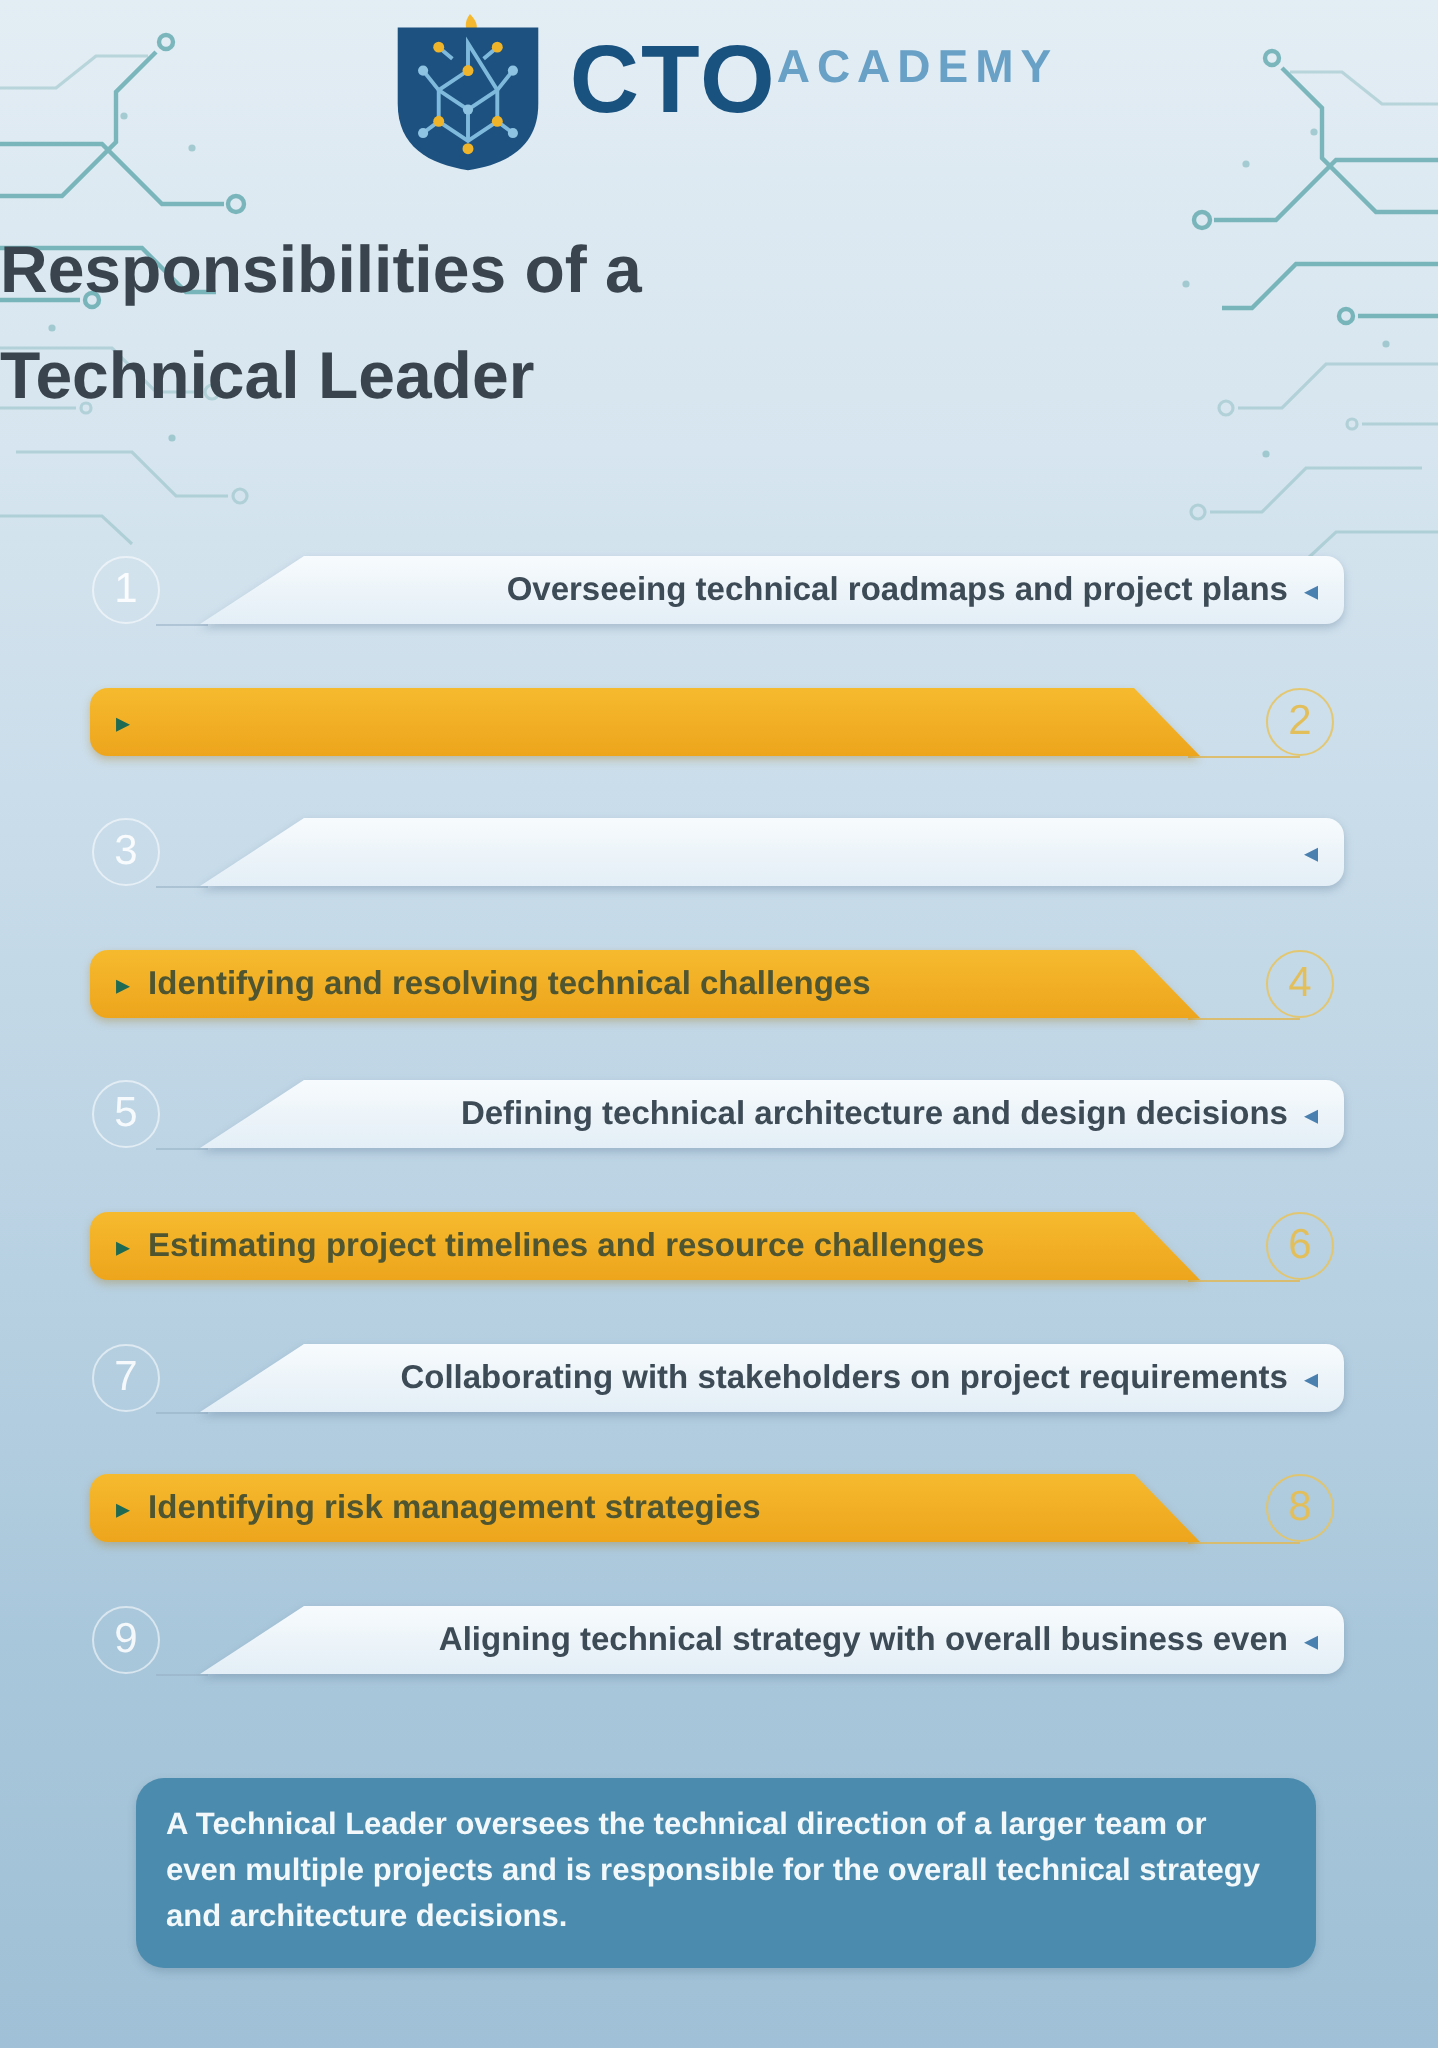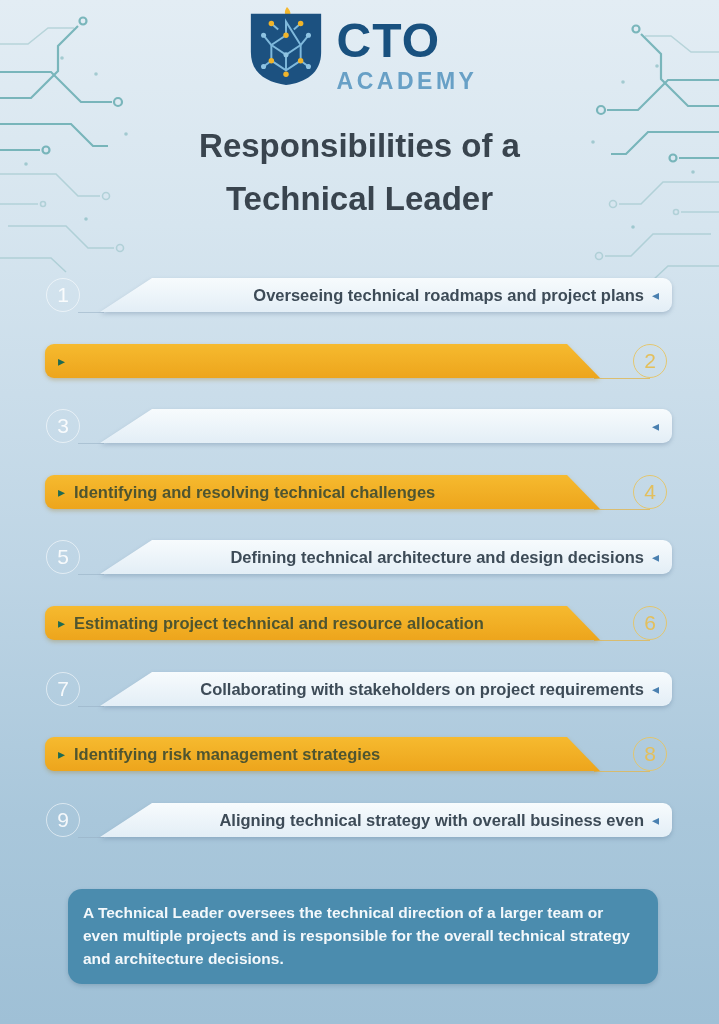--- a/index.html
+++ b/index.html
@@ -11,27 +11,27 @@
   }
 
   
   .deco { position:absolute; width:155px; height:265px; pointer-events:none; }
   .deco-tl { left:-4px; top:14px; }
   .deco-tr { right:-4px; top:22px; transform:scaleX(-1); }
 
   
   .logo { position:absolute; top:6px; left:0; width:100%; display:flex; justify-content:center; align-items:flex-start; gap:7px; }
   .logo-shield { width:88px; height:82px; flex:0 0 auto; }
-  .logo-textcol { display:flex; flex-direction:column; padding-top:11px; }
+  .logo-textcol { display:flex; flex-direction:row; padding-top:11px; }
   .logo-brand { font-size:48px; font-weight:800; letter-spacing:1px; color:#19517f; line-height:1; }
   .logo-sub { font-size:23px; font-weight:800; letter-spacing:3.5px; color:#68a0c6; margin-top:3px; }
 
   
-  .title { position:absolute; top:108px; left:0; width:100%; text-align:center;
-           font-size:33px; font-weight:700; color:#39444e; line-height:1.62;margin-top:11px; }
+  .title { position:absolute; top:108px; left:0; width:100%; text-align:left;
+           font-size:33px; font-weight:700; color:#39444e; line-height:1.62; }
 
   
   .list { position:absolute; top:278px; left:0; width:100%; height:562px; }
   .row { position:absolute; left:0; width:100%; height:34px; }
 
   .num-circle { position:absolute; top:0; width:34px; height:34px; border-radius:50%;
                 display:flex; align-items:center; justify-content:center;
                 font-size:21px; font-weight:400; }
   .row.light .num-circle { left:46px; border:1px solid rgba(255,255,255,0.55); color:rgba(255,255,255,0.88); }
   .row.yellow .num-circle { left:633px; border:1px solid rgba(230,196,100,0.9); color:#e3bf5c; }
@@ -223,21 +223,21 @@
   </div>
 
   <div class="row yellow" style="top: 328px;">
     <div class="num-circle">
       <span>6</span>
     </div>
     <div class="connector"></div>
     <div class="bar-wrap">
       <div class="bar">
         <span class="arrow">▸</span>
-        <span class="label">Estimating project technical and resource allocation</span>
+        <span class="label">Estimating project timelines and resource challenges</span>
       </div>
     </div>
   </div>
 
   <div class="row light" style="top: 394px;">
     <div class="num-circle">
       <span>7</span>
     </div>
     <div class="connector"></div>
     <div class="bar-wrap">

